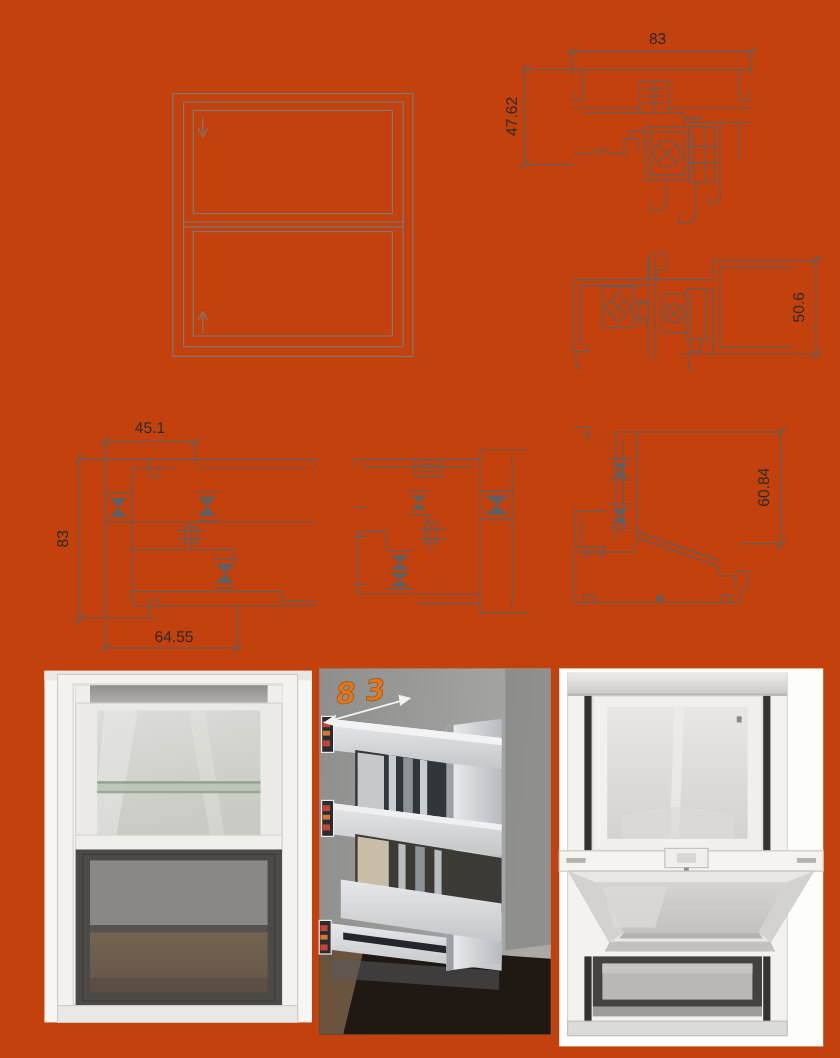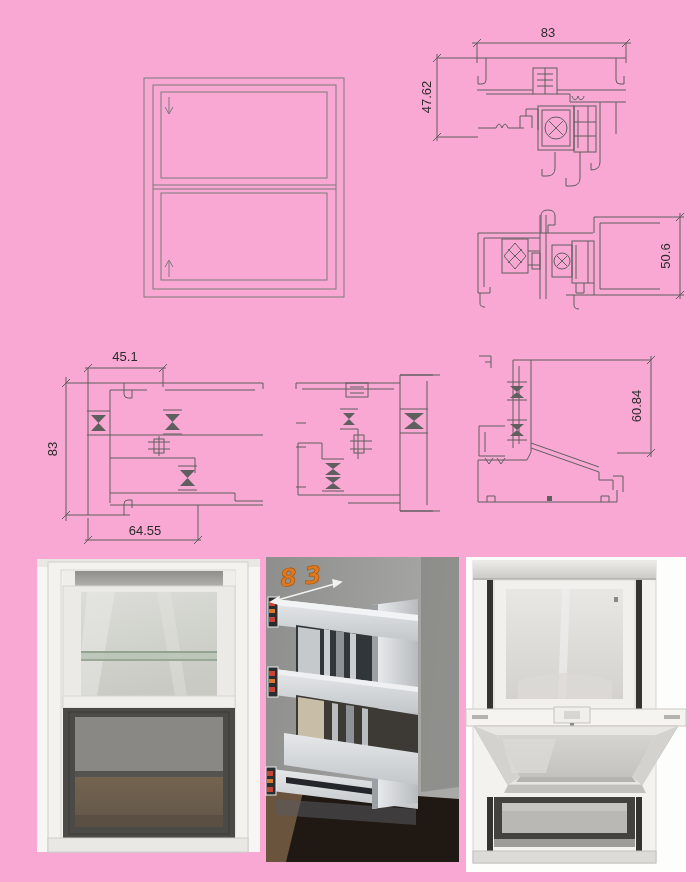--- a/index.html
+++ b/index.html
@@ -1,16 +1,16 @@
 <!DOCTYPE html>
 <html><head>
 <meta charset="utf-8">
 <style>
   html,body{margin:0;padding:0;background:#ffffff;}
-  .page{position:relative;width:700px;height:882px;background:#f9a8d4;overflow:hidden;
+  .page{position:relative;width:700px;height:882px;background:#c2410c;overflow:hidden;
         font-family:"Liberation Sans",sans-serif;}
   .abs{position:absolute;}
   svg{display:block;overflow:visible;}
   .dim-text{font-family:"Liberation Sans",sans-serif;font-size:13px;fill:#2b2b2b;}
   .cad{stroke:#5f5f5f;stroke-width:1;fill:none;}
   .cadfill{fill:#5f5f5f;stroke:none;}
   .elev{stroke:#7a7a7a;stroke-width:1;fill:none;}
 </style>
 </head>
 <body>

